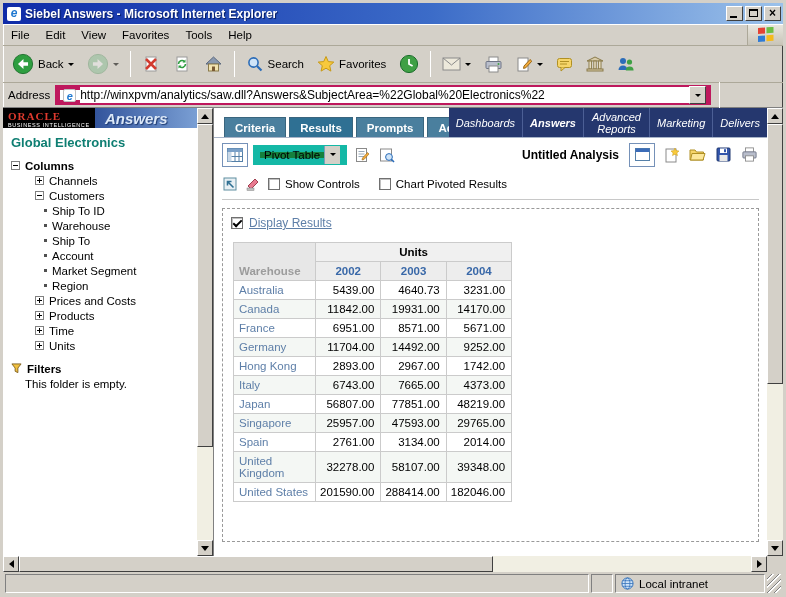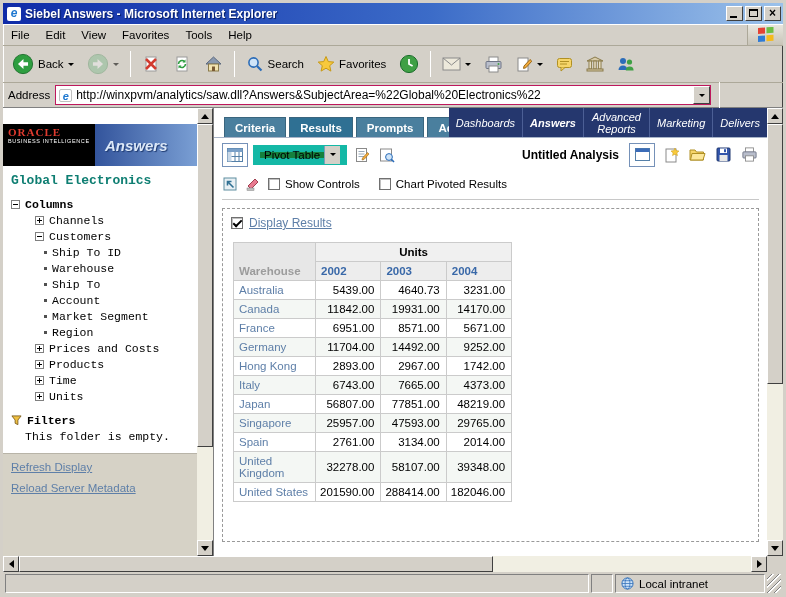--- a/index.html
+++ b/index.html
@@ -34,40 +34,40 @@
   
   .toolbar { height:37px; display:flex; align-items:center; padding:0 4px; gap:3px; border-bottom:1px solid #ACA899; flex:0 0 auto; }
   .tbtn { display:flex; align-items:center; gap:4px; padding:2px 5px; height:32px; font-size:11.5px; color:#000; }
   .tsep { width:1px; height:26px; background:#ACA899; border-right:1px solid #fff; margin:0 3px; }
   .caret { width:0; height:0; border-left:3px solid transparent; border-right:3px solid transparent; border-top:3px solid #000; }
   .dis { opacity:.55; }
 
   
   .addressbar { height:25px; display:flex; align-items:center; padding:0 5px; gap:5px; border-bottom:1px solid #808080; flex:0 0 auto; }
   .addr-label { font-size:11.5px; color:#000; }
-  .addr-field { flex:1; height:20px; background:#fff; border:1px solid #be185d; display:flex; align-items:center; padding-left:3px; }
+  .addr-field { flex:1; height:20px; background:#fff; border:5px solid #be185d; display:flex; align-items:center; padding-left:3px; }
   .addr-field input { flex:1; border:none; outline:none; font-family:"Liberation Sans",sans-serif; font-size:12px; height:16px; }
   .addr-drop { width:17px; height:18px; background:#D4D0C8; border:1px solid; border-color:#fff #404040 #404040 #fff;
                display:flex; align-items:center; justify-content:center; }
   .go-area { display:flex; align-items:center; gap:4px; padding:2px 6px;margin-top:48px; }
   .go-label { font-size:11.5px; font-weight:bold; }
 
   
   .content { flex:1 1 auto; display:flex; min-height:0; }
 
   .left-col { width:210px; display:flex; flex:0 0 auto; }
   .sidebar { width:194px; display:flex; flex-direction:column; background:#fff; }
-  .branding { height:42px; display:flex; flex:0 0 auto;margin-top:16px; }
+  .branding { height:20px; display:flex; flex:0 0 auto; }
   .oracle-box { width:92px; background:#000; color:#fff; padding:3px 4px 0 5px; }
   .oracle-name { color:#E03A2E; font-weight:bold; font-size:11px; letter-spacing:1px; line-height:11px; font-family:"Liberation Serif",serif; }
   .oracle-sub { color:#fff; font-size:5.5px; letter-spacing:.6px; line-height:7px; }
   .answers-banner { flex:1; background:linear-gradient(90deg,#33549C,#7A9FD4); color:#DCE8F8; font-style:italic;
                     font-weight:bold; font-size:15px; display:flex; align-items:center; padding-left:10px;
                     text-shadow:1px 1px 1px #1E3A70; }
-  .sb-top { padding:7px 12px 10px 8px;font-family:Liberation Mono, monospace; }
+  .sb-top { padding:7px 12px 10px 8px; }
   .sb-title { color:#0E7E72; font-weight:bold; font-size:13px; margin-bottom:8px; }
   .trow { display:flex; align-items:center; gap:5px; padding:1.5px 0; font-size:11.5px; color:#000; }
   .trow.lvl1 { margin-left:24px; }
   .trow.lvl2 { margin-left:30px; }
   .tlabel.bold { font-weight:bold; }
   .ebox { width:9px; height:9px; border:1px solid #808080; background:#fff; position:relative; flex:0 0 auto; }
   .ebox::before { content:""; position:absolute; left:1px; right:1px; top:3px; height:1px; background:#000; }
   .ebox.plus::after { content:""; position:absolute; top:1px; bottom:1px; left:3px; width:1px; background:#000; }
   .bullet { width:3px; height:3px; background:#505050; flex:0 0 auto; margin-left:3px; }
   .filters-row { margin-top:8px; }
@@ -122,21 +122,21 @@
   .results-wrap { flex:1; padding:8px 8px 0 8px; min-height:0; }
   .dashed { border:1px dashed #999; height:334px; padding:7px 8px; }
   .dr-row { display:flex; align-items:center; gap:6px; margin-bottom:12px; }
   .dr-link { color:#5E7FA8; text-decoration:underline; font-size:12px; cursor:pointer; }
 
   
   table.pivot { border-collapse:collapse; font-size:11.5px; margin-left:2px; }
   .pivot th, .pivot td { border:1px solid #CBCBCB; }
   .thw { width:82px; background:#E7E7E7; color:#9C9C9C; font-weight:bold; text-align:left; vertical-align:bottom; padding:3px 5px; }
   .thu { background:#F0F0F0; color:#000; font-weight:bold; text-align:center; padding:3px 5px; }
-  .thy { width:57px; background:#EDEDED; color:#3968A8; font-weight:bold; text-align:left; padding:3px 5px; }
+  .thy { width:57px; background:#EDEDED; color:#3968A8; font-weight:bold; text-align:center; padding:3px 5px; }
   .pivot td.lbl { color:#5E7FA8; padding:3px 5px; cursor:pointer; }
   .pivot td.val { text-align:right; padding:3px 6px 3px 4px; color:#000; }
   .pivot tbody tr:nth-child(even) td { background:#F4F7F4; }
   .pivot tbody tr:nth-child(odd) td { background:#fff; }
 
   
   .hscroll-row { height:16px; display:flex; flex:0 0 auto; }
   .hscroll { flex:1; background:#F1EFE3; display:flex; }
   .hs-btn { width:16px; height:16px; background:#D4D0C8; border:1px solid; border-color:#fff #404040 #404040 #fff;
             display:flex; align-items:center; justify-content:center; flex:0 0 auto; }
@@ -421,24 +421,20 @@
             <span>
               <svg width="11" height="11" viewBox="0 0 12 12">
                   <path d="M1 1 H11 L7.5 5.5 V10.5 L4.5 9 V5.5 Z" fill="#F0C040" stroke="#806020"></path>
                 </svg>
             </span>
             <span class="tlabel bold">Filters</span>
           </div>
           <div class="empty-note">This folder is empty.</div>
         </div>
 
-        <div class="sb-gray">
-          <a class="sblink">Refresh Display</a>
-          <a class="sblink">Reload Server Metadata</a>
-        </div>
       </div>
 
       <div class="vscroll">
         <span class="sb-btn">
             <span class="tri-up"></span>
           </span>
         <span class="sb-thumb thumb-tall"></span>
         <span class="sb-fill"></span>
         <span class="sb-btn">
             <span class="tri-dn"></span>

